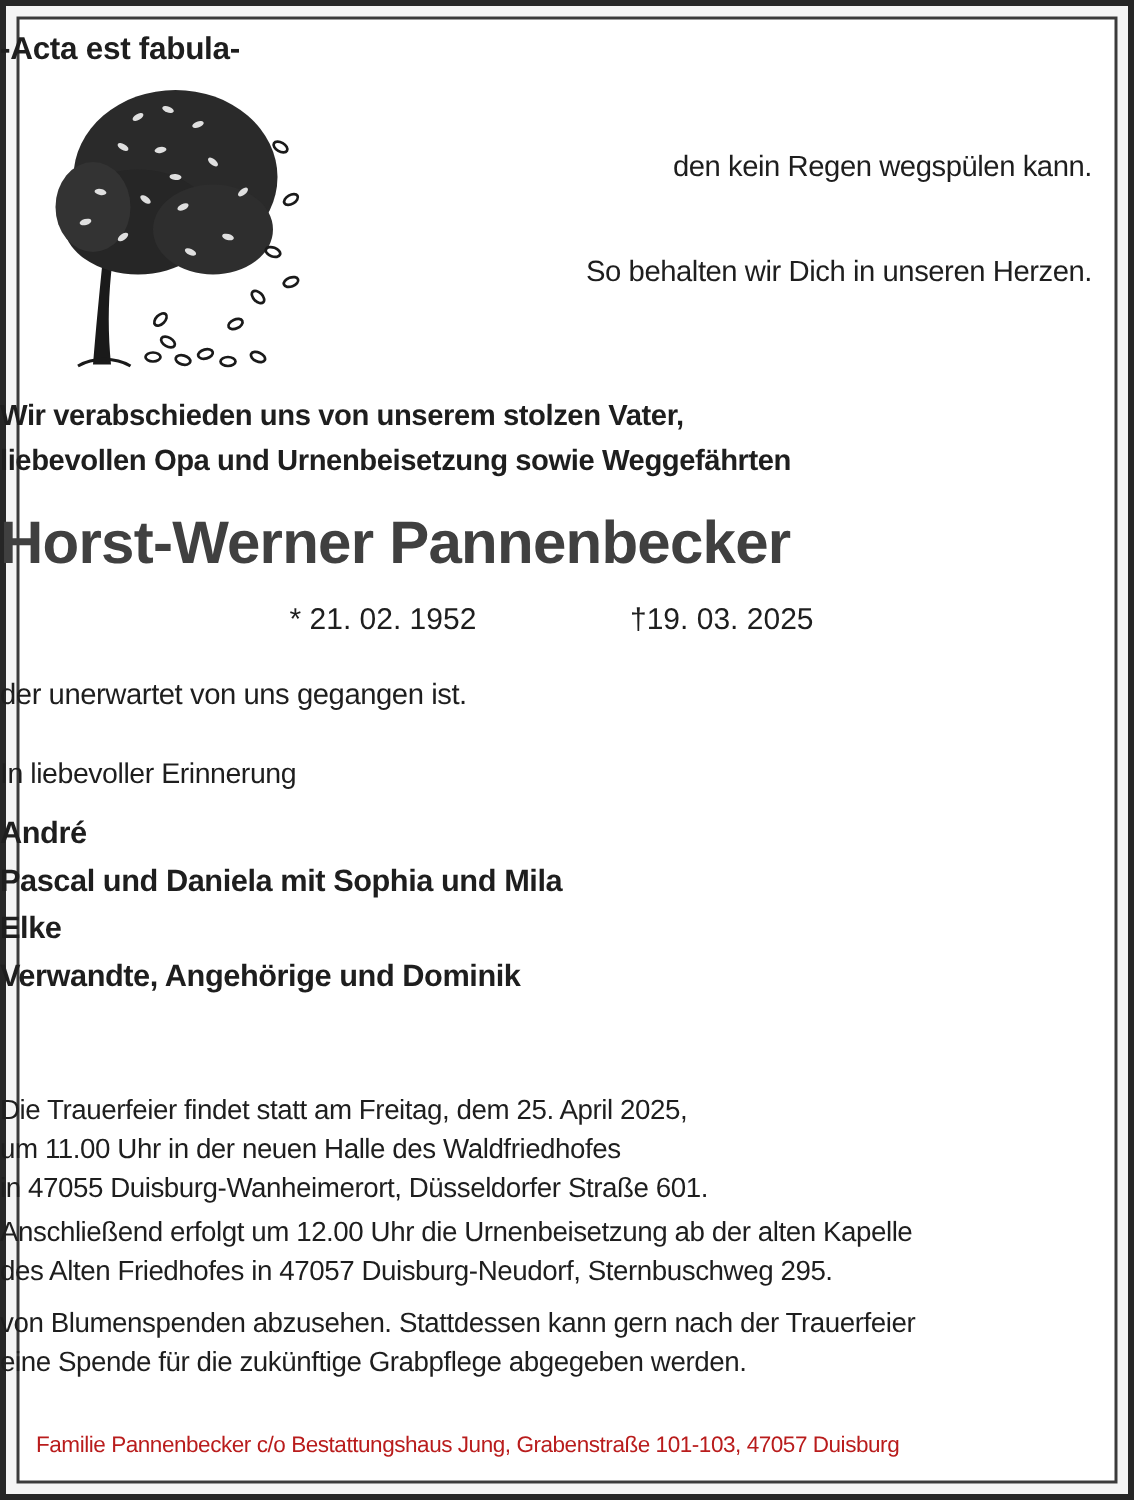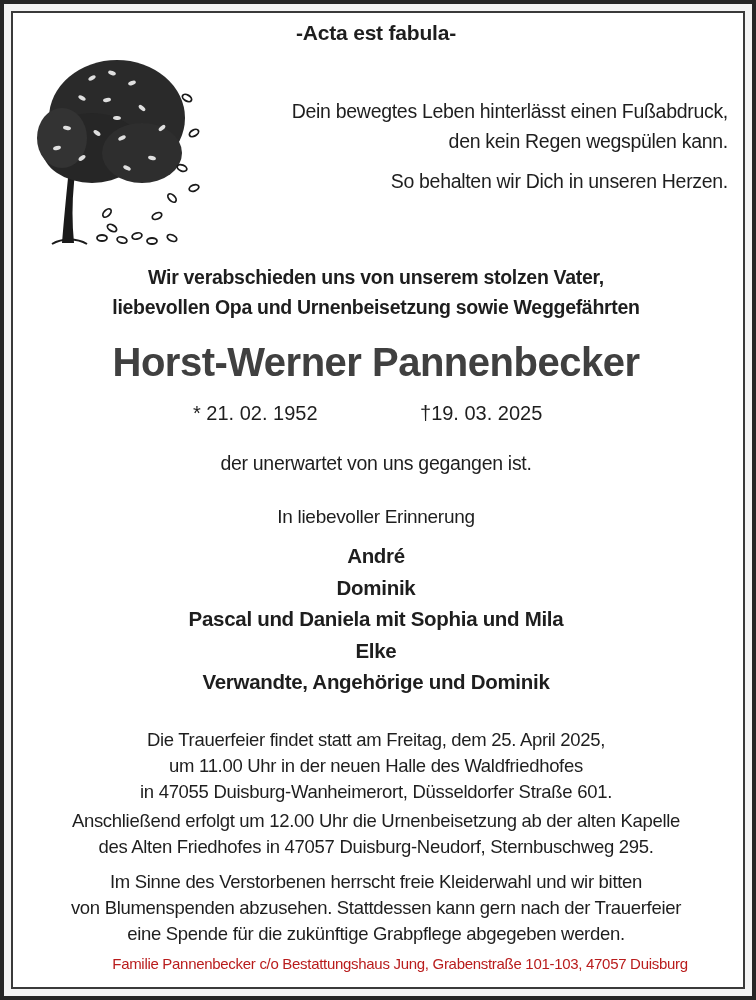--- a/index.html
+++ b/index.html
@@ -3,21 +3,21 @@
 <meta charset="utf-8">
 <style>
   html, body { margin: 0; padding: 0; background: #ffffff; }
   body { width: 756px; height: 1000px; position: relative; overflow: hidden;
          font-family: "Liberation Sans", "DejaVu Sans", sans-serif; color: #1e1e1e; }
   .frame-outer { position: absolute; left: 0; top: 0; width: 756px; height: 1000px;
                  box-sizing: border-box; border: 4px solid #262626; background: #f4f4f4; }
   .frame-inner { position: absolute; left: 7px; top: 7px; right: 7px; bottom: 7px;
                  box-sizing: border-box; border: 2px solid #3a3a3a; background: #ffffff; }
   .abs { position: absolute; }
-  .center { left: 0; width: 752px; text-align: center; }
+  .center { left: 0; width: 752px; text-align: left; }
   .motto { top: 21px; font-size: 21px; font-weight: bold; letter-spacing: -0.2px; }
   .quote { right: 28px; text-align: right; font-size: 19.5px; line-height: 30px; letter-spacing: -0.3px; }
   .q1 { top: 96px; }
   .q2 { top: 166px; }
   .tree { left: 22px; top: 38px; width: 180px; height: 210px; }
   .intro { top: 262px; font-size: 19.5px; line-height: 30px; letter-spacing: -0.3px; font-weight: bold; }
   .name { top: 340px; font-size: 40px; font-weight: bold; letter-spacing: -0.5px; color: #404040; }
   .dates { top: 402px; font-size: 20px; }
   .born { position: absolute; left: 193px; top: 0; white-space: nowrap; }
   .died { position: absolute; left: 420px; top: 0; white-space: nowrap; }
@@ -80,21 +80,20 @@
     <ellipse cx="80" cy="200" rx="5" ry="3"></ellipse>
     <ellipse cx="100" cy="202" rx="5" ry="3" transform="rotate(15 100 202)"></ellipse>
     <ellipse cx="115" cy="198" rx="5" ry="3" transform="rotate(-15 115 198)"></ellipse>
     <ellipse cx="130" cy="203" rx="5" ry="3"></ellipse>
     <ellipse cx="150" cy="200" rx="5" ry="3" transform="rotate(25 150 200)"></ellipse>
     <ellipse cx="135" cy="178" rx="5" ry="3" transform="rotate(-25 135 178)"></ellipse>
   </g>
 </svg>
 
 <div class="abs quote q1">
-  <span class="line">Dein bewegtes Leben hinterlässt einen Fußabdruck,</span>
   <span class="line">den kein Regen wegspülen kann.</span>
 </div>
 <div class="abs quote q2">
   <span class="line">So behalten wir Dich in unseren Herzen.</span>
 </div>
 
 <div class="abs center intro">
   <span class="line">Wir verabschieden uns von unserem stolzen Vater,</span>
   <span class="line">liebevollen Opa und Urnenbeisetzung sowie Weggefährten</span>
 </div>
@@ -110,36 +109,34 @@
     <span>†</span><span>19. 03. 2025</span>
   </span>
 </div>
 
 <div class="abs center passed">der unerwartet von uns gegangen ist.</div>
 
 <div class="abs center memory">In liebevoller Erinnerung</div>
 
 <div class="abs center mourners">
   <span class="line">André</span>
-  <span class="line">Dominik</span>
   <span class="line">Pascal und Daniela mit Sophia und Mila</span>
   <span class="line">Elke</span>
   <span class="line">Verwandte, Angehörige und Dominik</span>
 </div>
 
 <div class="abs center ceremony">
   <span class="line">Die Trauerfeier findet statt am Freitag, dem 25. April 2025,</span>
   <span class="line">um 11.00 Uhr in der neuen Halle des Waldfriedhofes</span>
   <span class="line">in 47055 Duisburg-Wanheimerort, Düsseldorfer Straße 601.</span>
 </div>
 
 <div class="abs center burial">
   <span class="line">Anschließend erfolgt um 12.00 Uhr die Urnenbeisetzung ab der alten Kapelle</span>
   <span class="line">des Alten Friedhofes in 47057 Duisburg-Neudorf, Sternbuschweg 295.</span>
 </div>
 
 <div class="abs center notes">
-  <span class="line">Im Sinne des Verstorbenen herrscht freie Kleiderwahl und wir bitten</span>
   <span class="line">von Blumenspenden abzusehen. Stattdessen kann gern nach der Trauerfeier</span>
   <span class="line">eine Spende für die zukünftige Grabpflege abgegeben werden.</span>
 </div>
 
 <div class="abs center footer">Familie Pannenbecker c/o Bestattungshaus Jung, Grabenstraße 101-103, 47057 Duisburg</div>
 
 </body></html>

